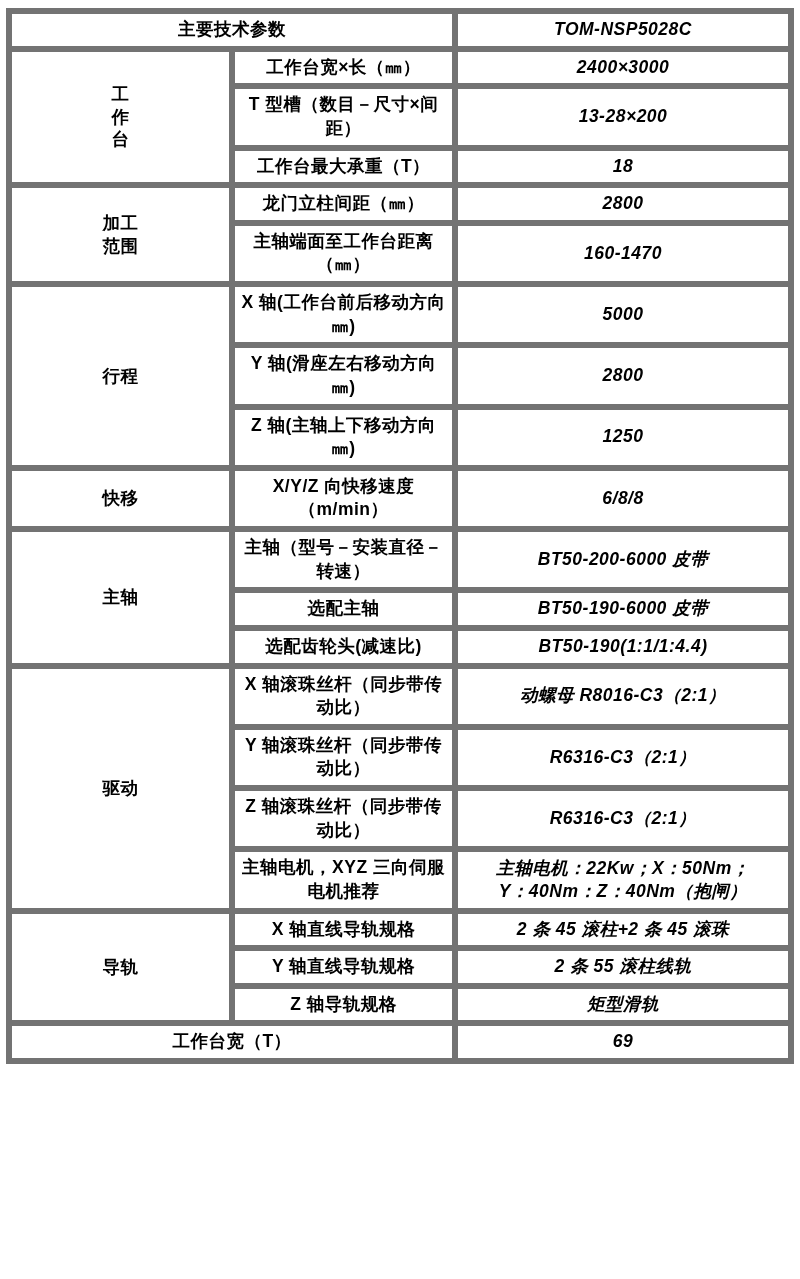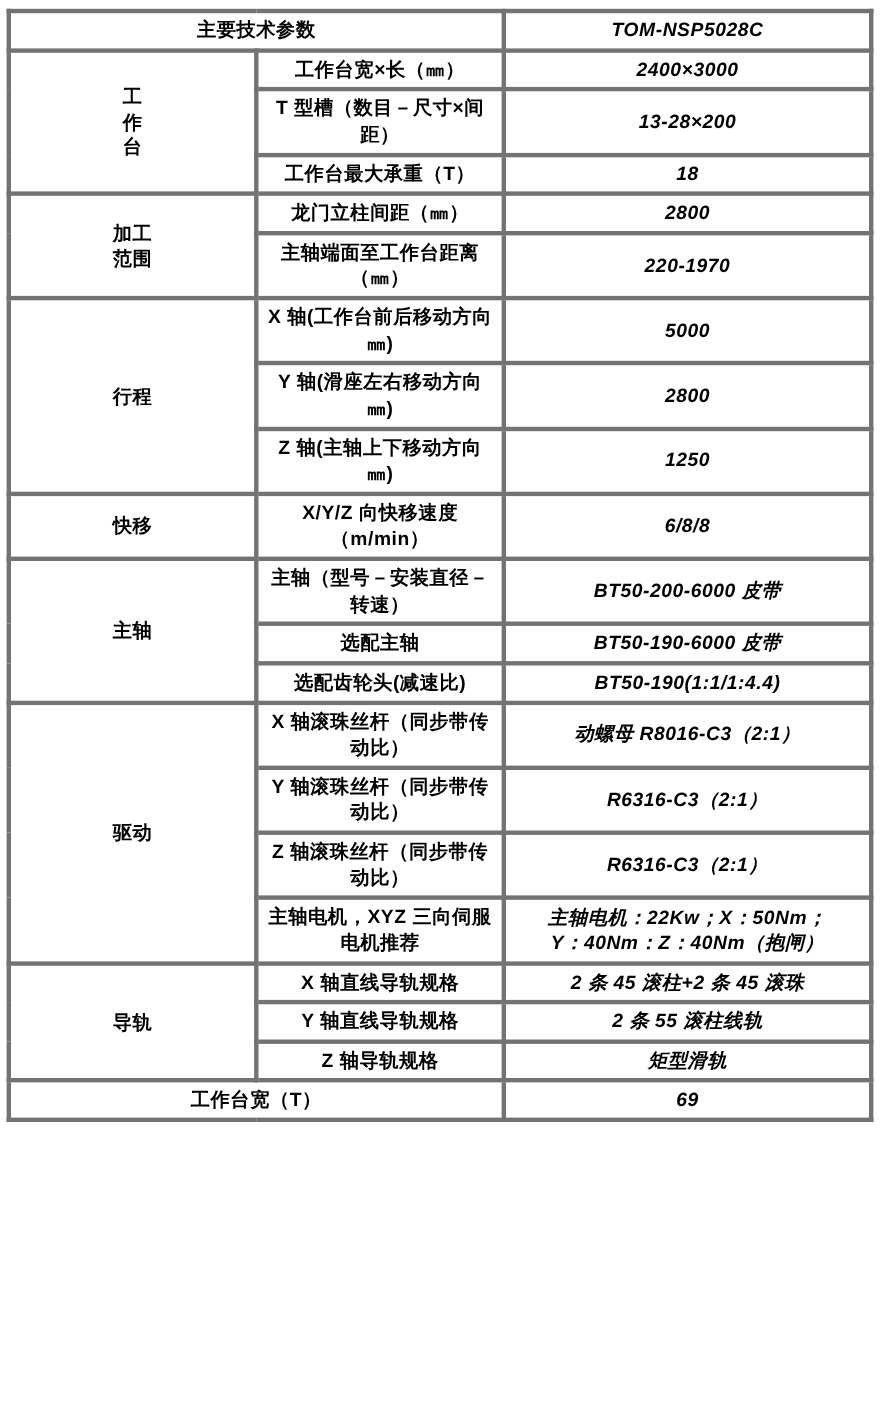--- a/index.html
+++ b/index.html
@@ -19,21 +19,21 @@
     box-sizing: border-box;
     padding: 8px 6px 6px 6px;
   }
   table.spec {
     border-collapse: collapse;
     width: 788px;
     margin: 0 auto;
     table-layout: fixed;
   }
   table.spec td {
-    border: 4px solid #737373;
+    border: 6px solid #737373;
     text-align: center;
     vertical-align: middle;
     font-size: 17.5px;
     font-weight: bold;
     letter-spacing: 0.5px;
     padding: 4px 6px;
     line-height: 1.35;
   }
   td.grp {
     width: 78px;
@@ -99,21 +99,21 @@
       <tr>
         <td class="grp" rowspan="2">
           <span class="vert">加工</span>
           <span class="vert">范围</span>
         </td>
         <td class="lbl">龙门立柱间距（㎜）</td>
         <td class="val">2800</td>
       </tr>
       <tr>
         <td class="lbl">主轴端面至工作台距离（㎜）</td>
-        <td class="val">220-1970</td>
+        <td class="val">160-1470</td>
       </tr>
 
       <tr>
         <td class="grp" rowspan="3">
           <span class="vert">行程</span>
         </td>
         <td class="lbl">X 轴(工作台前后移动方向 ㎜)</td>
         <td class="val">5000</td>
       </tr>
       <tr>

